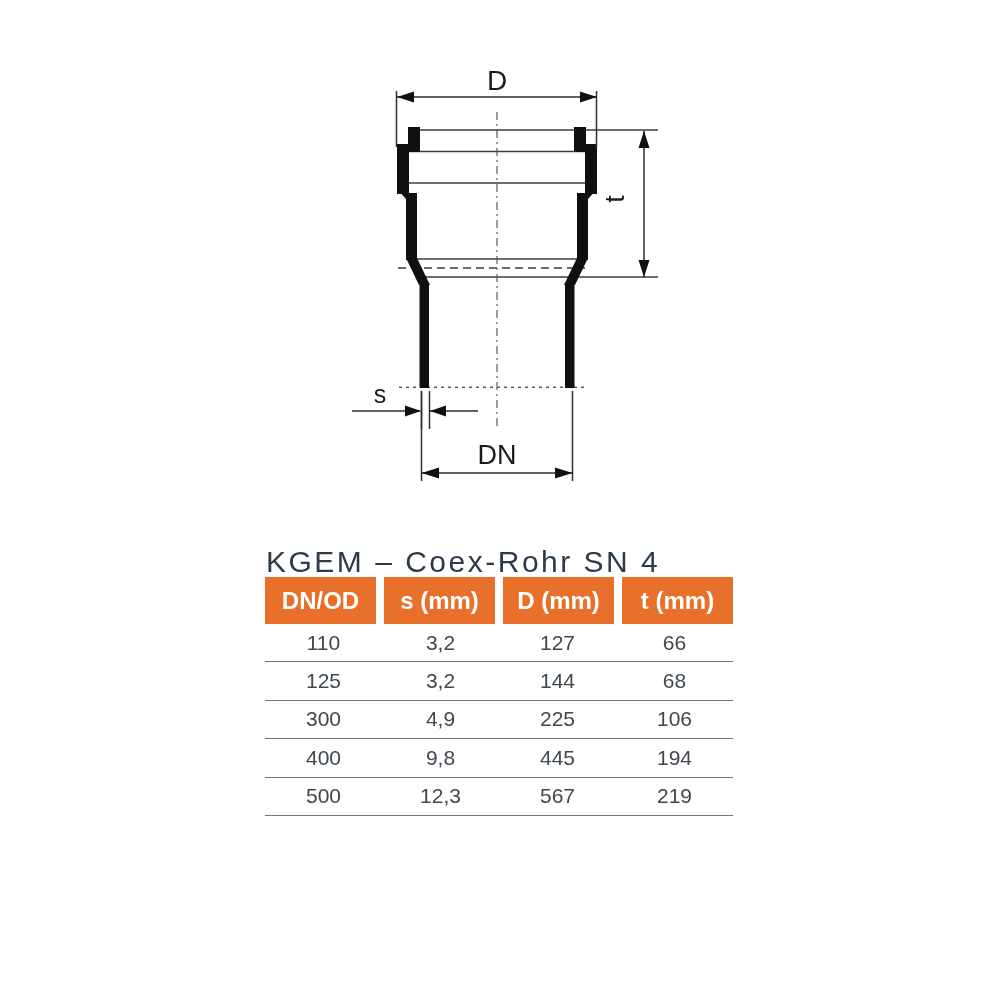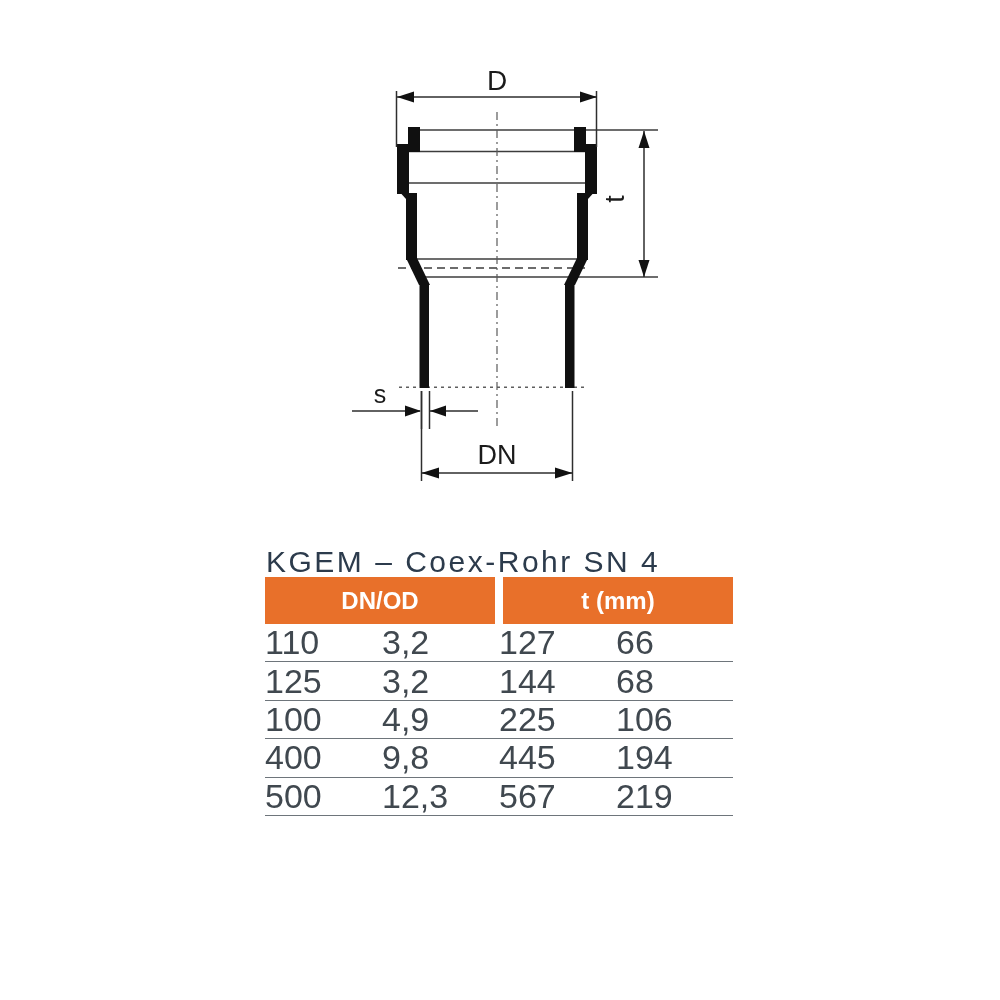--- a/index.html
+++ b/index.html
@@ -18,21 +18,21 @@
   .thead{display:flex;gap:8px;}
   .th{
     flex:1;height:47px;background:var(--accent,#E8702A);color:#ffffff;
     font-weight:700;font-size:24px;display:flex;align-items:center;justify-content:center;
   }
   .tbody{width:100%;}
   .trow{
     display:flex;height:37.4px;align-items:center;
     border-bottom:1.6px solid var(--sep,#6E757B);
   }
-  .tcell{flex:1;font-size:34px;color:var(--cell-color,#40484F);}
+  .tcell{flex:1;text-align:center;font-size:21px;color:var(--cell-color,#40484F);}
   svg text{font-family:"Liberation Sans",sans-serif;fill:#1b1b1b;}
 </style>
 </head>
 <body>
 
 <div class="canvas">
 
   <svg class="diagram-svg" width="360" height="450" viewBox="330 55 360 450">
 
     <g stroke="#3c3c3c" stroke-width="1.4" fill="none">
@@ -96,37 +96,39 @@
       <polygon points="572.5,473 555,467.5 555,478.5" stroke="none"></polygon>
     </g>
     <text x="497" y="464" text-anchor="middle" font-size="27" stroke="none">DN</text>
   </svg>
 
   <div class="product-title">KGEM – Coex-Rohr SN 4</div>
 
   <div class="spec-table">
     <div class="thead">
       <div class="th">DN/OD</div>
+      <div class="th">s (mm)</div>
+      <div class="th">D (mm)</div>
       <div class="th">t (mm)</div>
     </div>
     <div class="tbody">
         <div class="trow">
           <div class="tcell">110</div>
           <div class="tcell">3,2</div>
           <div class="tcell">127</div>
           <div class="tcell">66</div>
         </div>
         <div class="trow">
           <div class="tcell">125</div>
           <div class="tcell">3,2</div>
           <div class="tcell">144</div>
           <div class="tcell">68</div>
         </div>
         <div class="trow">
-          <div class="tcell">100</div>
+          <div class="tcell">300</div>
           <div class="tcell">4,9</div>
           <div class="tcell">225</div>
           <div class="tcell">106</div>
         </div>
         <div class="trow">
           <div class="tcell">400</div>
           <div class="tcell">9,8</div>
           <div class="tcell">445</div>
           <div class="tcell">194</div>
         </div>

